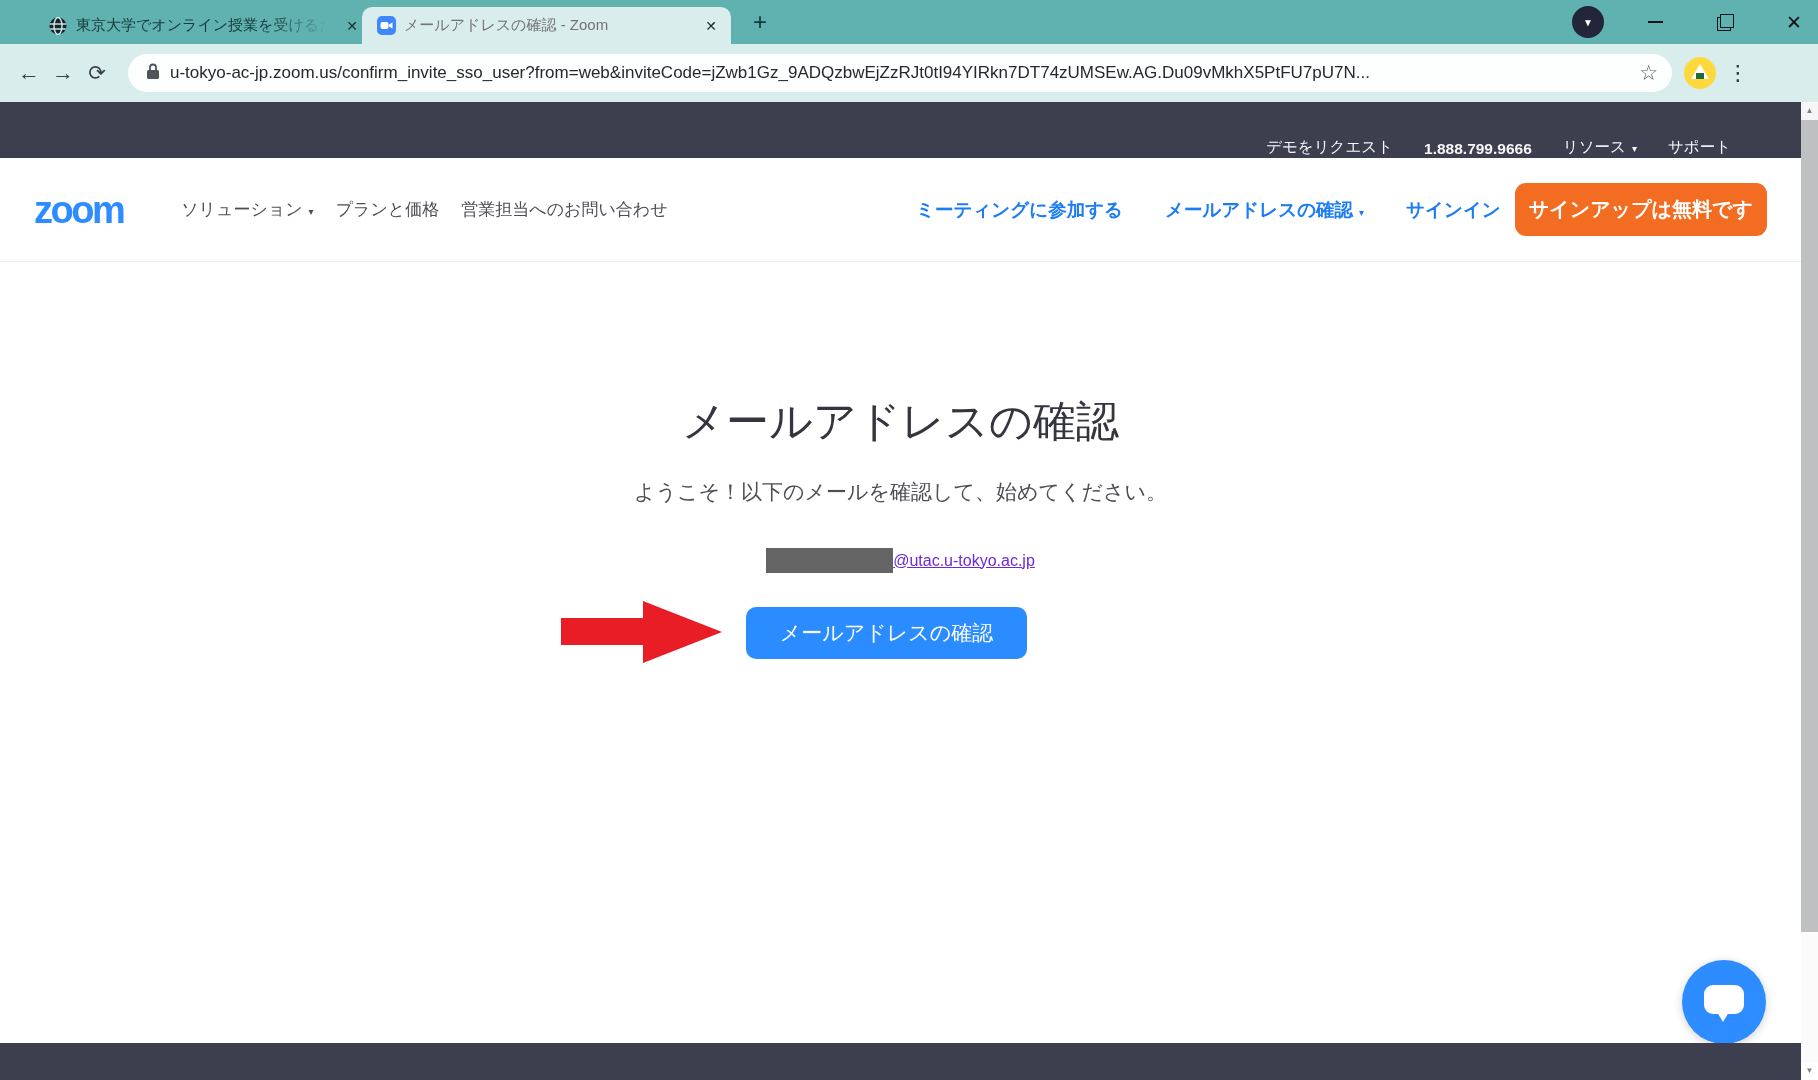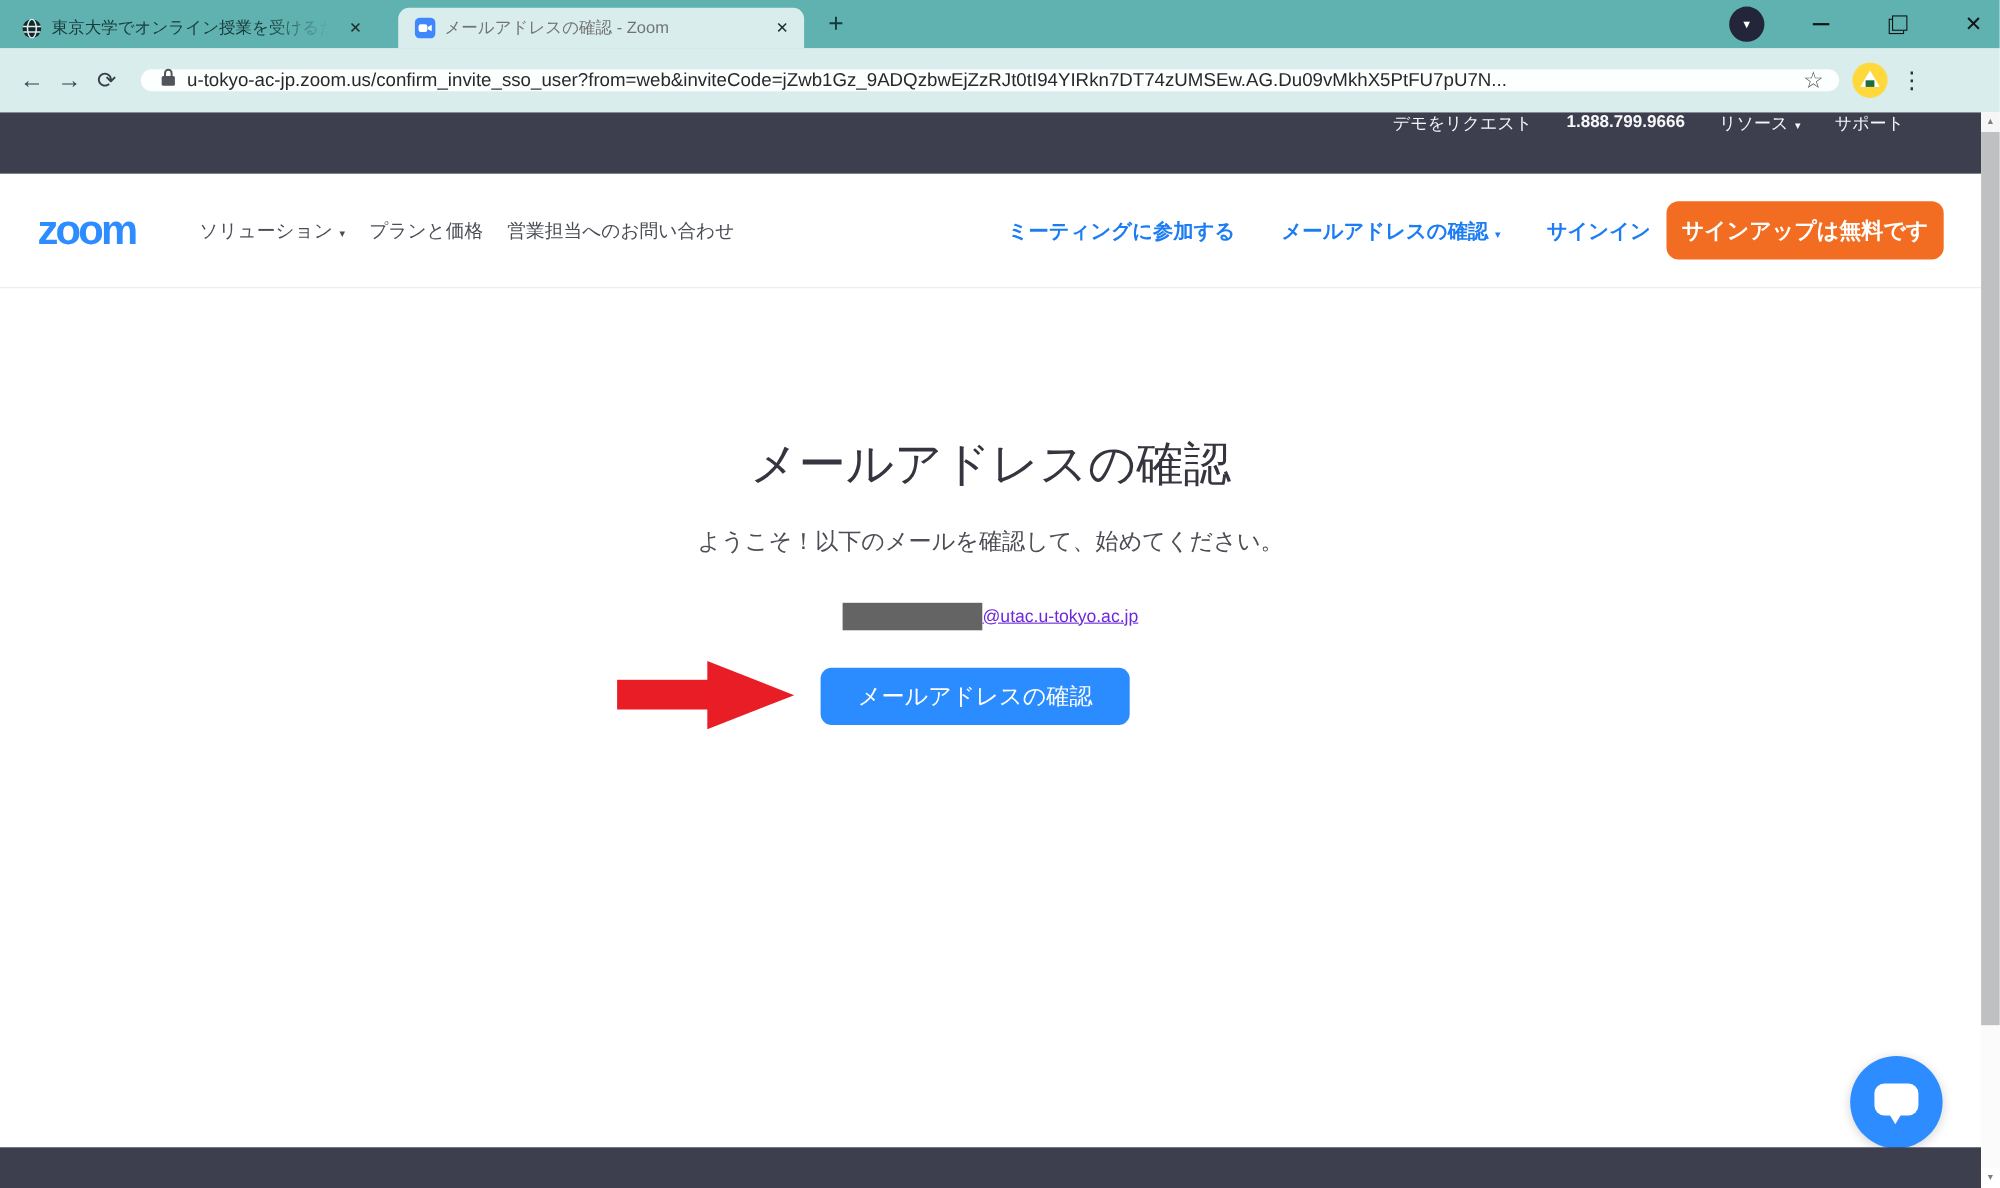--- a/index.html
+++ b/index.html
@@ -3,21 +3,21 @@
 <meta charset="utf-8">
 <style>
   html,body{margin:0;padding:0;width:1818px;height:1080px;overflow:hidden;background:#fff;
     font-family:"Liberation Sans","DejaVu Sans",sans-serif;}
   .screen{position:relative;width:1818px;height:1080px;}
 
   
   .tabstrip{position:absolute;top:0;left:0;width:1818px;height:44px;background:var(--frame-teal,#5fb2b0);}
   .tab{position:absolute;top:7px;height:37px;display:flex;align-items:center;padding:0 10px 0 14px;
     border-radius:10px 10px 0 0;box-sizing:border-box;}
-  .tab.inactive{left:5px;width:338px;align-items:center;}
+  .tab.inactive{left:34px;width:338px;align-items:center;}
   .tab.active{left:362px;width:369px;background:var(--toolbar-teal,#d8edec);}
   .tab-title{font-size:15px;white-space:nowrap;overflow:hidden;flex:1;margin:0 8px;}
   .tab.inactive .tab-title{color:#173a3a;
     -webkit-mask-image:linear-gradient(to right,#000 75%,transparent 98%);
     mask-image:linear-gradient(to right,#000 75%,transparent 98%);}
   .tab.active .tab-title{color:#737373;}
   .tab-close{font-size:14px;color:#1d2a2a;cursor:pointer;padding:0 4px;}
   .favicon{width:20px;height:20px;flex:0 0 20px;display:flex;align-items:center;justify-content:center;}
   .newtab{position:absolute;left:745px;top:9px;width:30px;height:28px;text-align:center;
     font-size:24px;line-height:26px;color:#12383a;}
@@ -30,36 +30,36 @@
   .restore-glyph::before{content:"";position:absolute;left:2px;bottom:2px;width:12px;height:12px;
     border:1.6px solid #101418;background:var(--frame-teal,#5fb2b0);}
 
   
   .toolbar{position:absolute;top:44px;left:0;width:1818px;height:58px;background:var(--toolbar-teal,#d8edec);
     display:flex;align-items:center;}
   .nav-ic{width:34px;height:34px;display:flex;align-items:center;justify-content:center;
     font-size:22px;color:#394146;flex:0 0 34px;}
   .nav-ic.back{margin-left:12px;}
   .nav-ic.reload{font-size:21px;}
-  .url-pill{height:20px;width:1544px;margin-left:14px;background:#fdfefe;border-radius:19px;
+  .url-pill{height:38px;width:1544px;margin-left:14px;background:#fdfefe;border-radius:19px;
     display:flex;align-items:center;box-sizing:border-box;padding:0 14px 0 18px;}
   .lock{flex:0 0 14px;margin-right:10px;}
   .url-text{flex:1;font-size:17px;color:#26282c;white-space:nowrap;overflow:hidden;}
   .star{font-size:21px;color:#55595e;flex:0 0 auto;margin-left:10px;}
   .avatar{width:32px;height:32px;border-radius:50%;background:#ffd83b;margin-left:12px;position:relative;flex:0 0 32px;}
   .onigiri-body{position:absolute;left:7px;top:7px;width:18px;height:15px;background:#fff;
     clip-path:polygon(50% 0,100% 100%,0 100%);}
   .onigiri-nori{position:absolute;left:12px;top:16px;width:8px;height:6px;background:#1e6b3c;}
   .menu-dots{font-size:21px;color:#2c3034;margin-left:10px;width:24px;text-align:center;}
 
   
   .viewport{position:absolute;top:102px;left:0;width:1801px;height:978px;background:#fff;overflow:hidden;}
 
   .site-header{position:absolute;top:0;left:0;width:100%;height:56px;background:var(--dark-bar,#3d3e4e);
-    display:flex;align-items:flex-start;justify-content:flex-end;gap:31px;box-sizing:border-box;padding-right:70px;}
+    display:flex;align-items:flex-end;justify-content:flex-end;gap:31px;box-sizing:border-box;padding-right:70px;}
   .sh-link{color:#f7f7f9;font-size:15.5px;white-space:nowrap;}
   .sh-phone{font-weight:700;}
   .caret{font-size:10px;margin-left:6px;}
 
   .main-nav{position:absolute;top:56px;left:0;width:100%;height:104px;background:#fff;
     border-bottom:1px solid #ececec;display:flex;align-items:center;box-sizing:border-box;padding:0 34px;}
   .logo{font-size:38px;font-weight:700;letter-spacing:-2.5px;color:var(--zoom-blue,#2d8cff);
     margin-right:58px;line-height:1;}
   .nav-left{display:flex;align-items:center;gap:22px;}
   .nav-left .nav-link{font-size:17px;color:#4b4d55;white-space:nowrap;}

